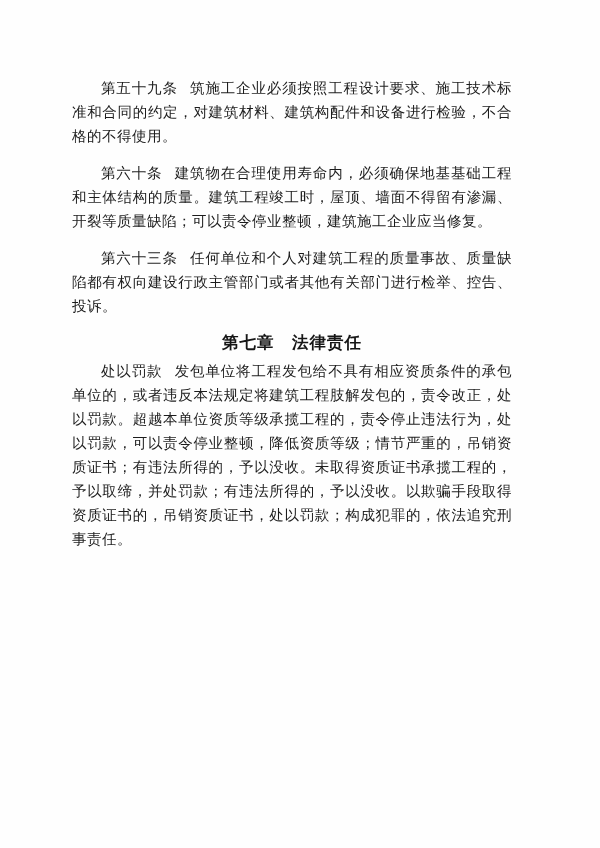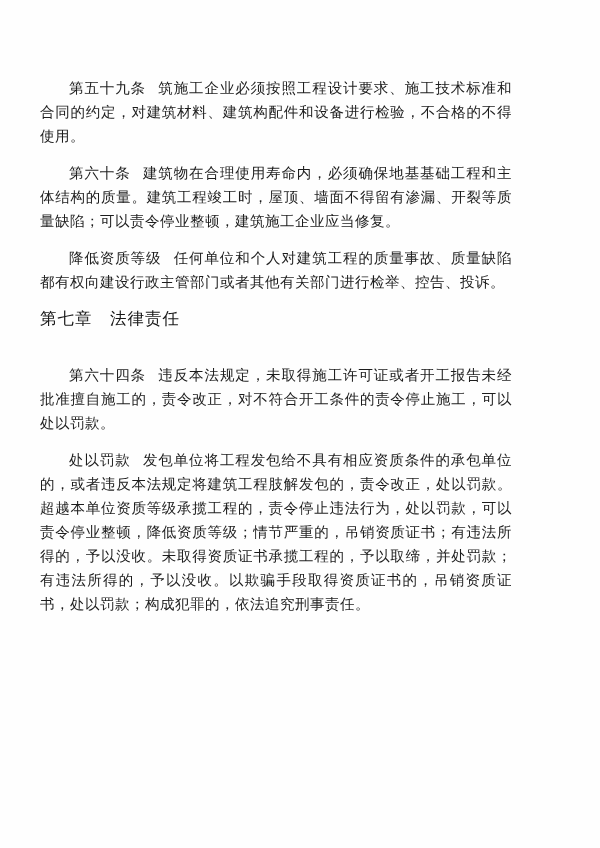--- a/index.html
+++ b/index.html
@@ -14,66 +14,64 @@
     position: relative;
     font-family: "DejaVu Serif", "Liberation Serif", serif;
   }
   .page {
     position: absolute;
     top: 0; left: 0;
     width: 600px;
     height: 848px;
     background: #fefefe;
     box-sizing: border-box;
-    padding: 76px 88px 0 40px;
+    padding: 76px 88px 0 72px;
     color: #1c1c1c;
   }
   .article {
     font-size: 14.5px;
     line-height: 24px;
     text-align: justify;
     text-justify: inter-ideograph;
     text-indent: 2em;
     margin: 0 0 13px 0;
     letter-spacing: 0.5px;
   }
   .article-label {
     margin-right: 0.85em;
   }
   .chapter-heading {
     font-size: 16.5px;
-    font-weight: normal;
+    font-weight: bold;
+    text-align: center;
     line-height: 24px;
-    margin: 10px 0 32px 0;
+    margin: 10px 0 4px 0;
     letter-spacing: 1px;
     color: #161616;
   }
 </style>
 </head>
 <body>
 
 <div class="page">
 
   <p class="article">
     <span class="article-label">第五十九条</span><span>筑施工企业必须按照工程设计要求、施工技术标准和合同的约定，对建筑材料、建筑构配件和设备进行检验，不合格的不得使用。</span>
   </p>
 
   <p class="article">
     <span class="article-label">第六十条</span><span>建筑物在合理使用寿命内，必须确保地基基础工程和主体结构的质量。建筑工程竣工时，屋顶、墙面不得留有渗漏、开裂等质量缺陷；可以责令停业整顿，建筑施工企业应当修复。</span>
   </p>
 
 
 
   <p class="article">
-    <span class="article-label">降低资质等级</span><span>任何单位和个人对建筑工程的质量事故、质量缺陷都有权向建设行政主管部门或者其他有关部门进行检举、控告、投诉。</span>
+    <span class="article-label">第六十三条</span><span>任何单位和个人对建筑工程的质量事故、质量缺陷都有权向建设行政主管部门或者其他有关部门进行检举、控告、投诉。</span>
   </p>
 
   <h2 class="chapter-heading">第七章　法律责任</h2>
 
-  <p class="article">
-    <span class="article-label">第六十四条</span><span>违反本法规定，未取得施工许可证或者开工报告未经批准擅自施工的，责令改正，对不符合开工条件的责令停止施工，可以处以罚款。</span>
-  </p>
 
   <p class="article">
     <span class="article-label">处以罚款</span><span>发包单位将工程发包给不具有相应资质条件的承包单位的，或者违反本法规定将建筑工程肢解发包的，责令改正，处以罚款。超越本单位资质等级承揽工程的，责令停止违法行为，处以罚款，可以责令停业整顿，降低资质等级；情节严重的，吊销资质证书；有违法所得的，予以没收。未取得资质证书承揽工程的，予以取缔，并处罚款；有违法所得的，予以没收。以欺骗手段取得资质证书的，吊销资质证书，处以罚款；构成犯罪的，依法追究刑事责任。</span>
   </p>
 
 </div>
 
 </body></html>

